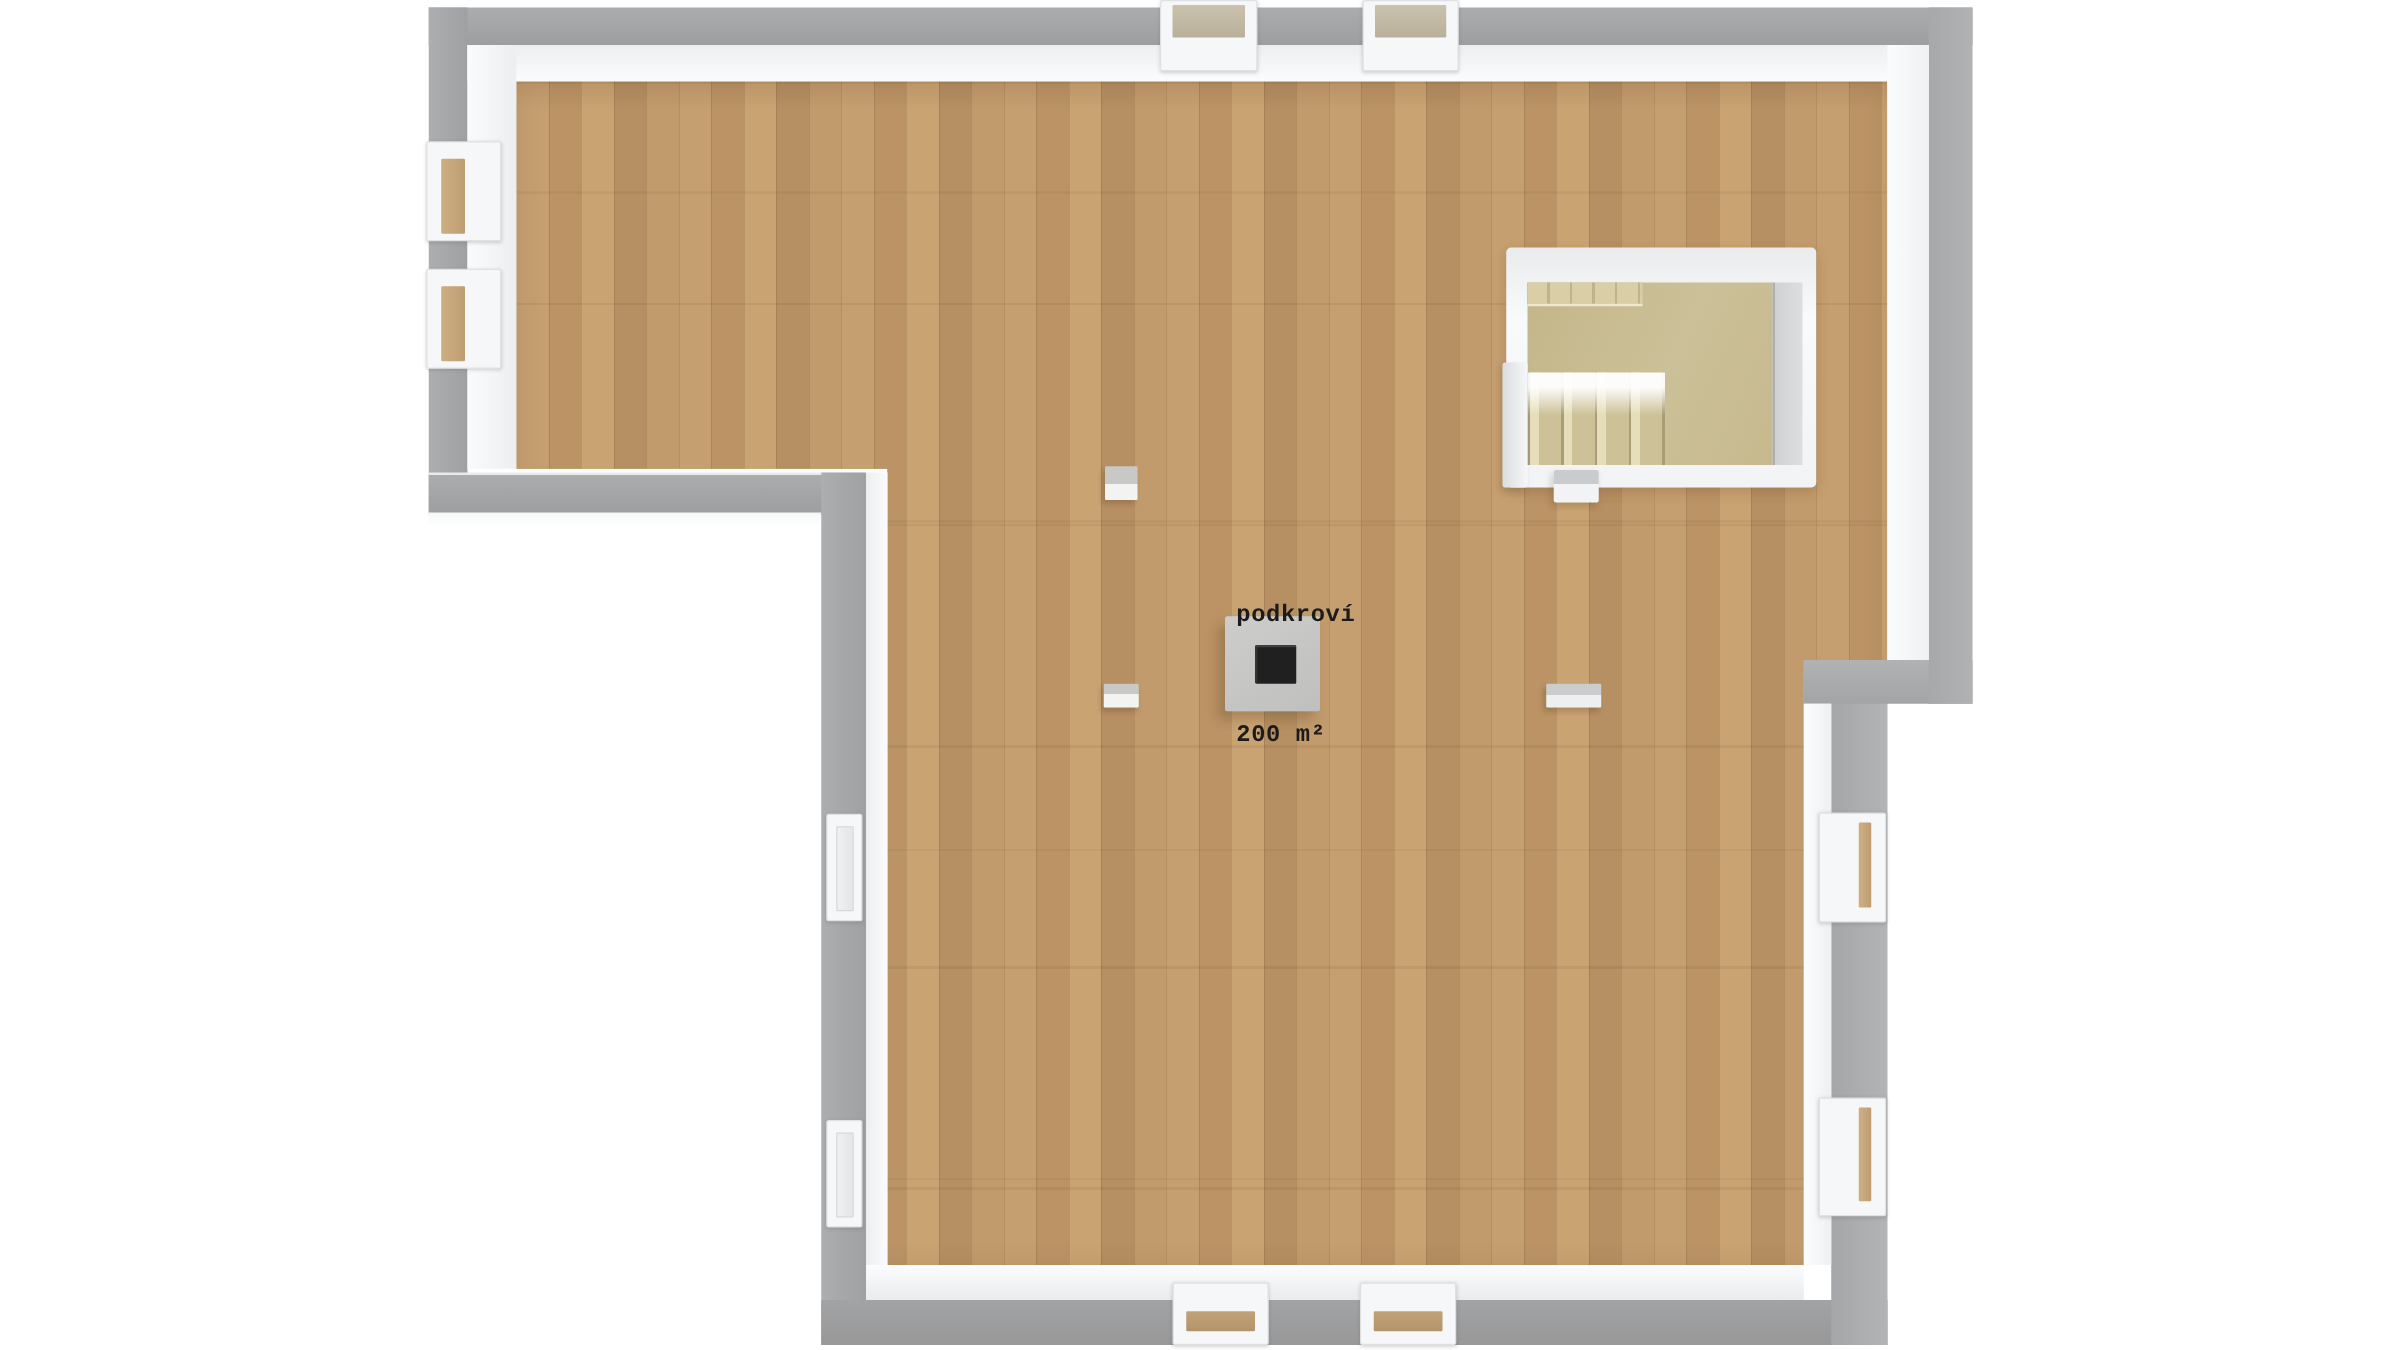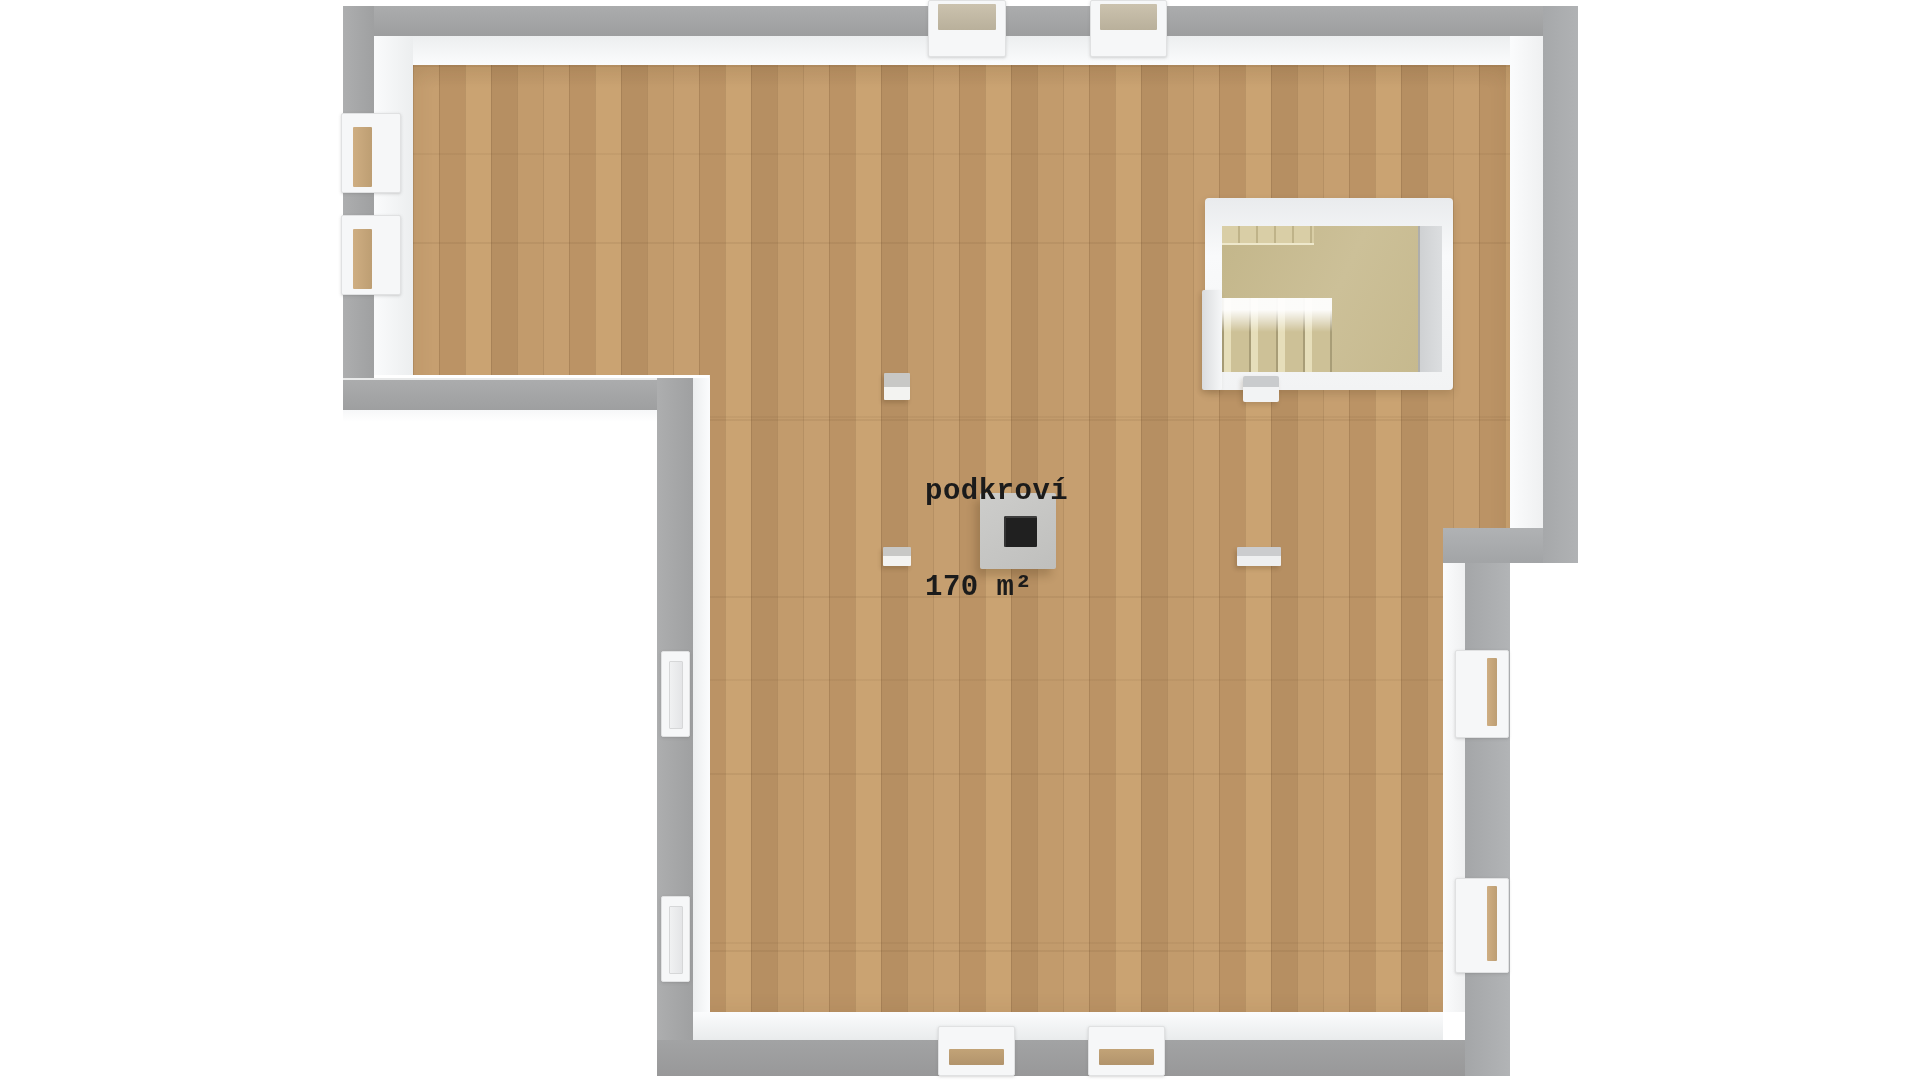--- a/index.html
+++ b/index.html
@@ -90,21 +90,21 @@
     background:linear-gradient(145deg,#cdcdcb,#bfbfbd);
     box-shadow:-5px 7px 9px rgba(60,40,15,0.22);}
   .flue{left:1004px;top:516px;width:33px;height:31px;background:#202020;border-radius:1px;
     border-top:2px solid #3e3e3e;border-left:2px solid #343434;box-sizing:border-box;}
   .post{border-radius:1px;box-shadow:-2px 3px 4px rgba(60,40,15,0.20);}
   .post-1{left:884px;top:373px;width:26px;height:27px;background:linear-gradient(180deg,#c8c8c6 0 52%,#f3f3f1 52%);}
   .post-2{left:883px;top:547px;width:28px;height:19px;background:linear-gradient(180deg,#c8c8c6 0 45%,#f3f3f1 45%);}
   .post-3{left:1237px;top:547px;width:44px;height:19px;background:linear-gradient(180deg,#cbccce 0 48%,#eeeff0 48%);}
 
   
-  .room-label{left:925px;top:412px;color:#1b1b1b;font-weight:700;font-size:29px;line-height:32px;
+  .room-label{left:989px;top:412px;color:#1b1b1b;font-weight:700;font-size:19px;line-height:32px;
     letter-spacing:0.5px;white-space:pre;}
 </style>
 </head>
 <body>
 
 <div id="canvas">
 
   <div class="abs floor"></div>
 
   <div class="abs gray-h wall-top-gray"></div>
@@ -168,16 +168,16 @@
   <div class="abs stair-bottom-stub"></div>
 
   <div class="abs chimney"></div>
   <div class="abs flue"></div>
   <div class="abs post post-1"></div>
   <div class="abs post post-2"></div>
   <div class="abs post post-3"></div>
 
   <div class="abs room-label">
     <div>podkroví</div>
-    <div>170 m²</div>
+    <div>200 m²</div>
   </div>
 
 </div>
 
 </body></html>

